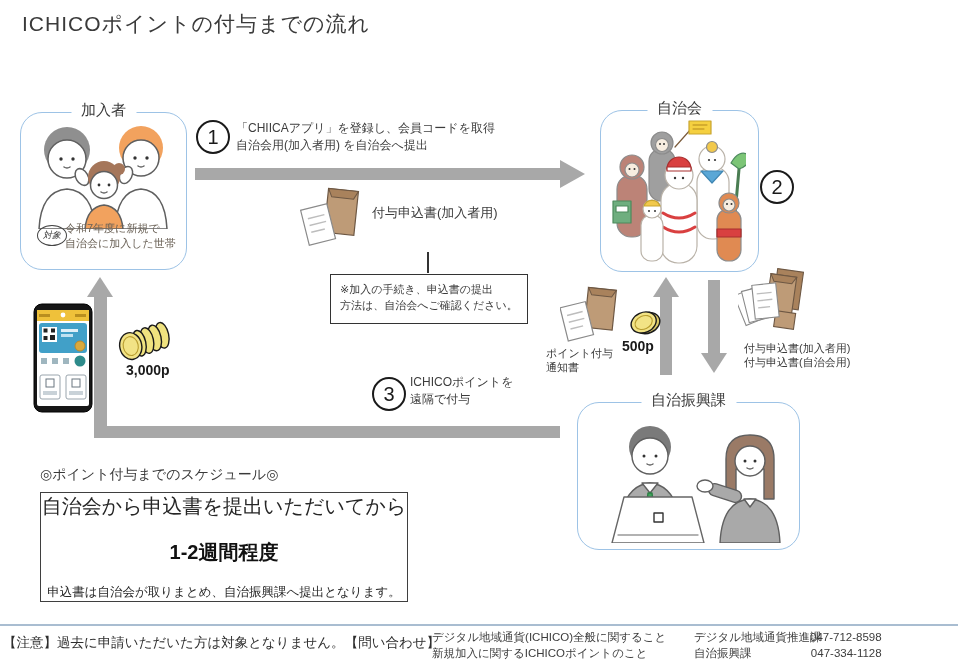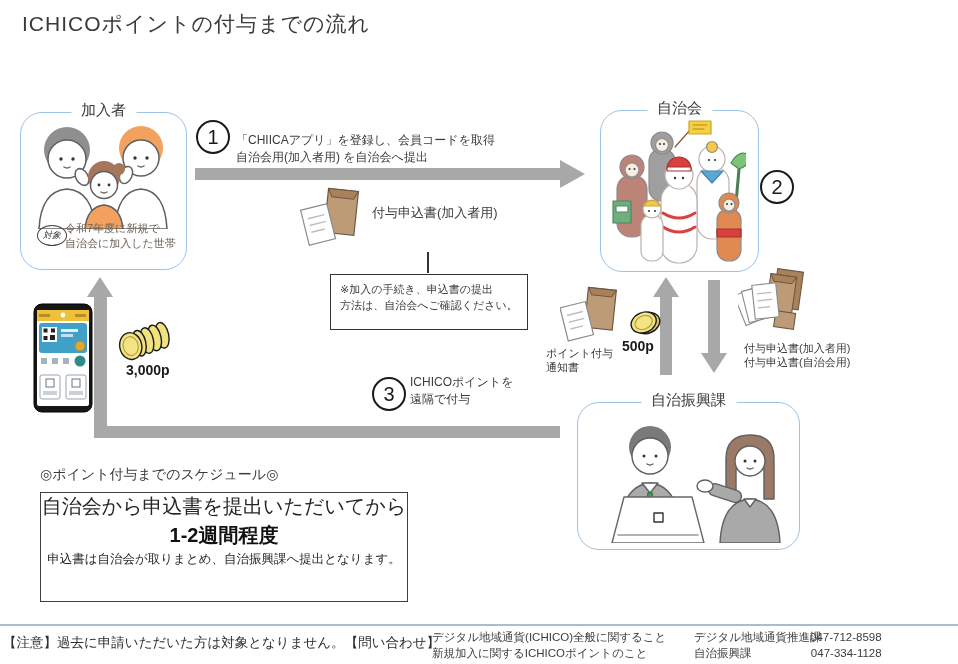--- a/index.html
+++ b/index.html
@@ -24,24 +24,24 @@
   .tri-right{position:absolute;width:0;height:0;border-top:14px solid transparent;border-bottom:14px solid transparent;border-left:25px solid #A8A8A8;}
   .tri-up{position:absolute;width:0;height:0;border-left:13px solid transparent;border-right:13px solid transparent;border-bottom:20px solid #A8A8A8;}
   .tri-down{position:absolute;width:0;height:0;border-left:13px solid transparent;border-right:13px solid transparent;border-top:20px solid #A8A8A8;}
 
   .icon{position:absolute;}
   .plain-label{position:absolute;font-size:13px;color:#3c3c3c;white-space:nowrap;}
   .small-label{position:absolute;font-size:11px;line-height:14px;color:#3c3c3c;white-space:nowrap;}
   .points-label{position:absolute;font-size:14px;font-weight:bold;color:#1a1a1a;white-space:nowrap;text-align:center;}
 
   .connector{position:absolute;background:#333;}
-  .note-box{position:absolute;left:330px;top:274px;width:198px;height:56px;border:1.3px solid #333;background:#fff;box-sizing:border-box;padding:6px 9px;font-size:11px;line-height:16px;color:#3c3c3c;white-space:nowrap;}
+  .note-box{position:absolute;left:330px;top:274px;width:198px;height:50px;border:1.3px solid #333;background:#fff;box-sizing:border-box;padding:6px 9px;font-size:11px;line-height:16px;color:#3c3c3c;white-space:nowrap;}
 
   .sched-heading{position:absolute;left:40px;top:466px;width:368px;font-size:14px;color:#3a3a3a;white-space:nowrap;}
-  .sched-box{position:absolute;left:40px;top:492px;width:368px;height:110px;border:1.4px solid #3f3f3f;box-sizing:border-box;display:flex;flex-direction:column;align-items:center;justify-content:flex-start;gap:2px;background:#fff;}
+  .sched-box{position:absolute;left:40px;top:492px;width:368px;height:110px;border:1.4px solid #3f3f3f;box-sizing:border-box;display:flex;flex-direction:column;align-items:center;justify-content:space-between;gap:2px;background:#fff;}
   .sched-l1{font-size:20px;color:#262626;white-space:nowrap;}
   .sched-l2{font-size:20px;font-weight:bold;color:#111;white-space:nowrap;}
   .sched-l3{font-size:12.5px;color:#262626;white-space:nowrap;}
 
   .footer-divider{position:absolute;left:0;top:624px;width:958px;height:1.5px;background:#A9BDD1;}
   .footer-notice{position:absolute;left:3px;top:634px;font-size:13.5px;color:#2e2e2e;white-space:nowrap;}
   .footer-col{position:absolute;top:630px;font-size:11.5px;line-height:15.5px;color:#3c3c3c;white-space:nowrap;}
   .fc-topics{left:432px;}
   .fc-depts{left:694px;}
   .fc-phones{left:810px;text-align:right;}
@@ -86,21 +86,21 @@
     <span class="badge">対象</span>
     <div class="member-desc">
       <div>令和7年度に新規で</div>
       <div>自治会に加入した世帯</div>
     </div>
   </div>
 
   <div class="circle-num" style="left:196px;top:120px">
       <span>1</span>
     </div>
-  <div class="step-text" style="left:236px;top:132px">
+  <div class="step-text" style="left:236px;top:120px">
     <div>「CHIICAアプリ」を登録し、会員コードを取得</div>
     <div>自治会用(加入者用) を自治会へ提出</div>
   </div>
 
   <div class="shaft" style="left:195px;top:168px;width:366px;height:12px"></div>
   <div class="tri-right" style="left:560px;top:160px"></div>
 
   <svg class="icon" style="left:300px;top:186px" width="64" height="62" viewBox="0 0 64 62">
     <g transform="rotate(6 42 28)">
       <rect x="26" y="4" width="30" height="44" fill="#BE9B77" stroke="#6d5743" stroke-width="1.2"></rect>

